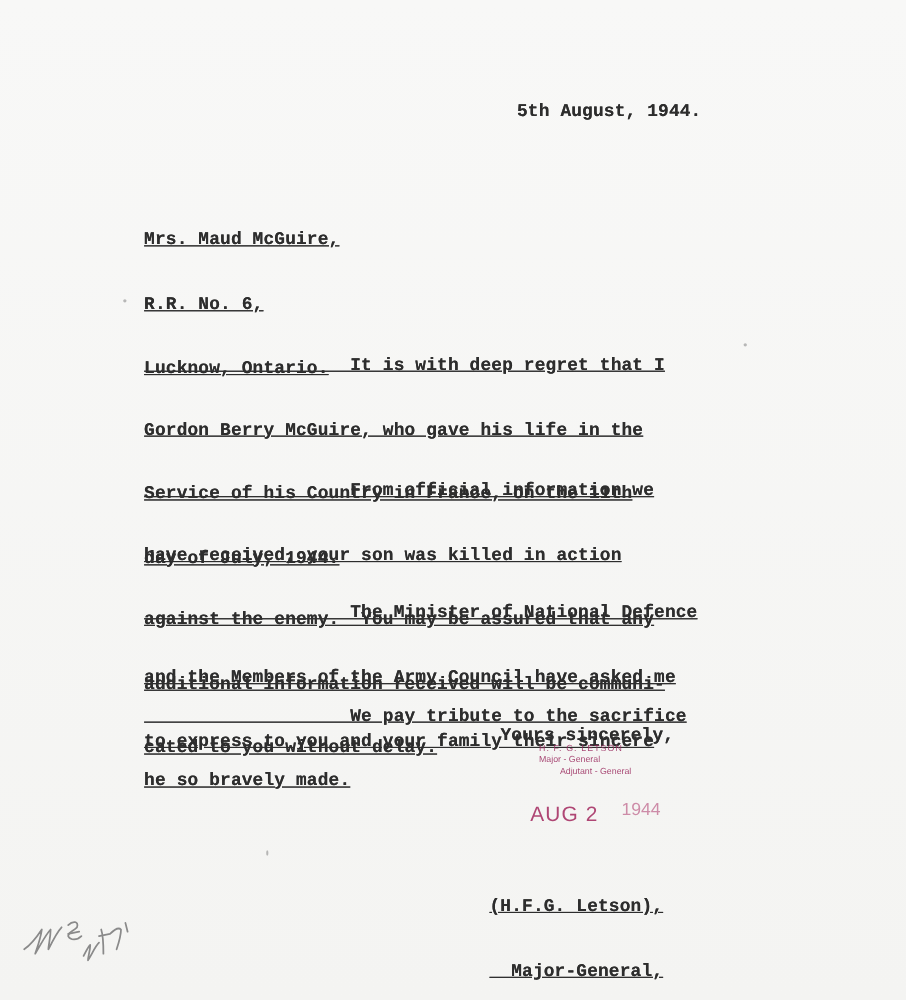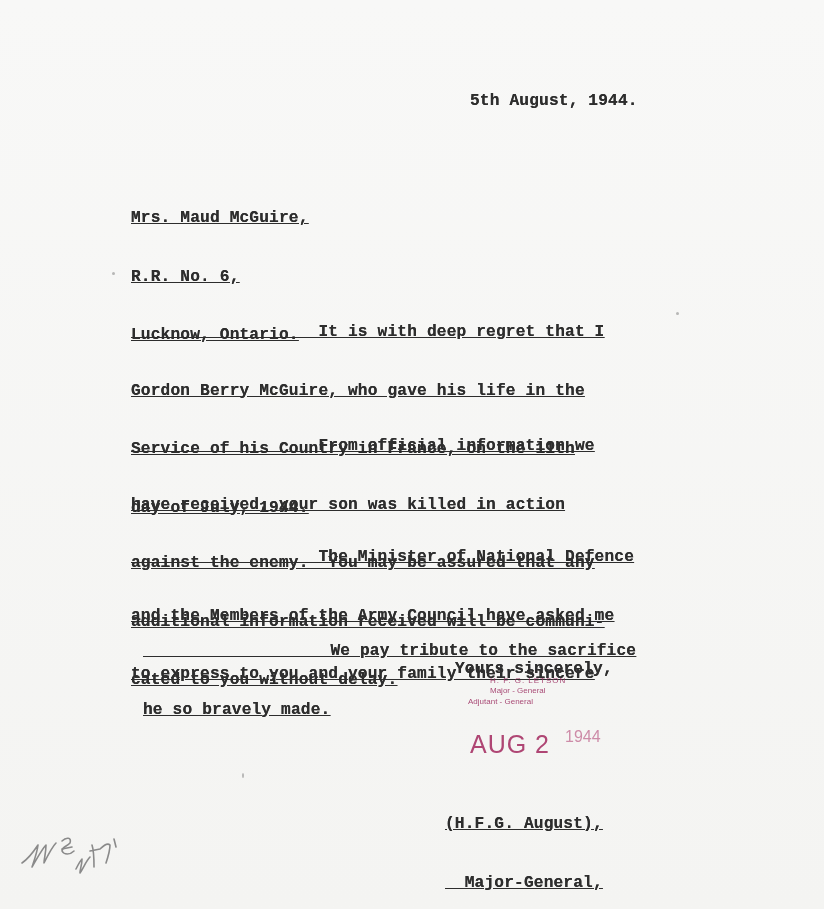--- a/index.html
+++ b/index.html
@@ -12,29 +12,29 @@
   }
   .page { position:absolute; inset:0; background:linear-gradient(180deg,#f8f8f7 0%,#f4f4f2 100%); }
   .tw { position:absolute; font-size:16.2px; line-height:19.5px; white-space:pre; font-weight:bold; letter-spacing:0.15px; color:#2d2d2d; text-shadow:0 0 0.4px #444; }
   .date { left:470px; top:92px; }
   .addr { left:131px; top:170px; }
   .salut { left:131px; top:245px; }
   .para { left:131px; }
   .p1 { top:284px; }
   .p2 { top:398px; }
   .p3 { top:509px; }
-  .p4 { top:603px;margin-left:12px; }
+  .p4 { top:603px; }
   .closing { left:455px; top:660px; }
   .sig { left:445px; top:776px; }
   .line { display:block;text-decoration:underline; }
   .stamp { position:absolute; color:#9a2a5e; font-family:"Liberation Sans", sans-serif; opacity:0.85; }
   .stamp-name { left:490px; top:676px; width:100px; font-size:8px; letter-spacing:1px; }
   .stamp-rank { left:490px; top:686px; width:100px; font-size:8px; }
-  .stamp-title { left:468px; top:697px; width:100px; font-size:8px; }
-  .stamp-date { left:470px; top:730px; font-size:25px; letter-spacing:1px; color:#a3285e; }
+  .stamp-title { left:509px; top:697px; width:100px; font-size:8px; }
+  .stamp-date { left:482px; top:730px; font-size:19px; letter-spacing:1px; color:#a3285e; }
   .stamp-year { left:565px; top:728px; font-size:16px; color:#c77a9b; }
   .initials { position:absolute; left:18px; top:825px; width:110px; height:60px; }
   .speck { position:absolute; width:3px; height:3px; border-radius:50%; background:#777; opacity:0.5; }
 </style>
 </head>
 <body>
 
 <div class="page">
 
   <div class="tw date">5th August, 1944.</div>
@@ -74,21 +74,21 @@
 
   <div class="tw closing">Yours sincerely,</div>
 
   <div class="stamp stamp-name">H. F. G. LETSON</div>
   <div class="stamp stamp-rank">Major - General</div>
   <div class="stamp stamp-title">Adjutant - General</div>
   <div class="stamp stamp-date">AUG 2</div>
   <div class="stamp stamp-year">1944</div>
 
   <div class="tw sig">
-    <span class="line">(H.F.G. August),</span>
+    <span class="line">(H.F.G. Letson),</span>
     <span class="line">  Major-General,</span>
     
   </div>
 
   <svg class="initials" viewBox="0 0 110 60">
     <g fill="none" stroke="#8a8a8a" stroke-width="1.6" stroke-linecap="round" stroke-linejoin="round">
       <path d="M4,38 C10,34 16,26 20,20 C19,28 16,36 14,42 C20,32 24,24 28,20 C28,28 26,34 26,38 C30,30 34,22 38,18"></path>
       <path d="M44,16 C48,12 54,12 52,18 C48,22 44,22 44,26 C46,30 52,30 56,26"></path>
       <path d="M44,24 L54,22"></path>
       <path d="M58,44 C60,40 62,36 64,34 C64,40 62,44 62,48 C66,42 68,36 72,32"></path>

